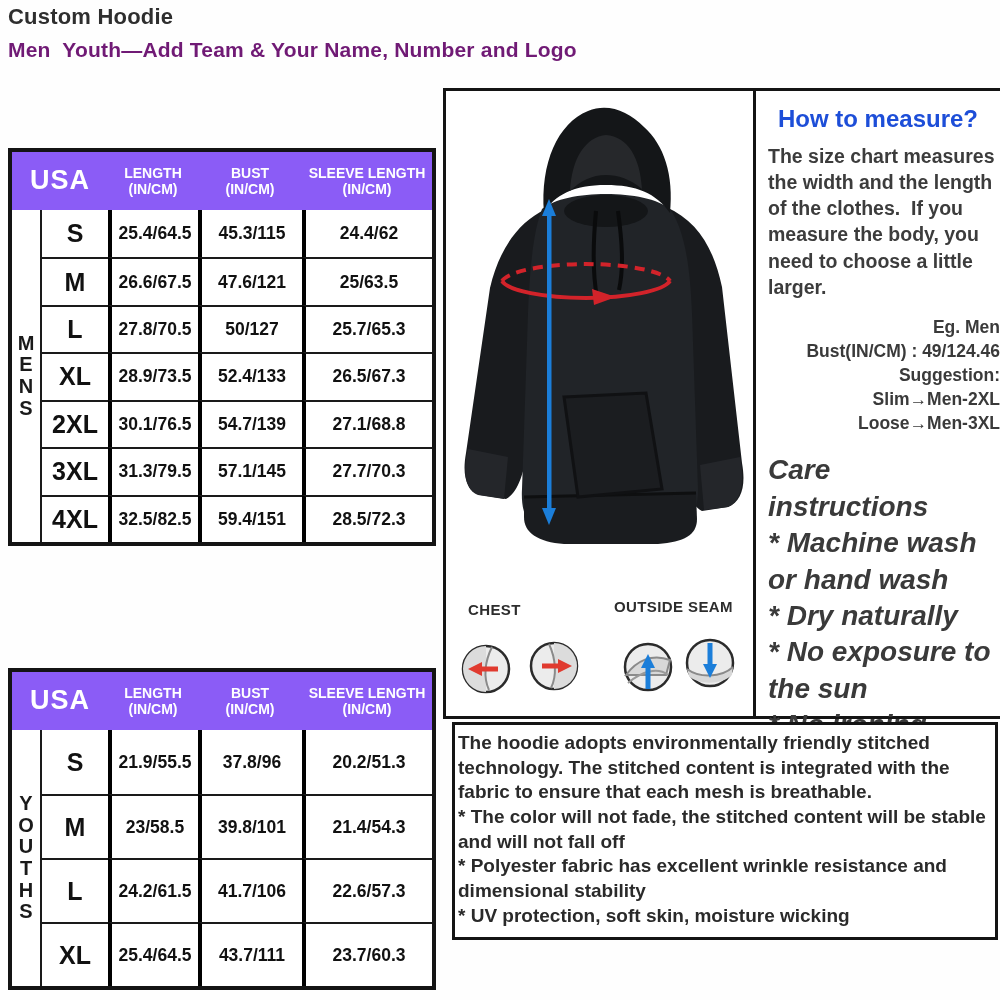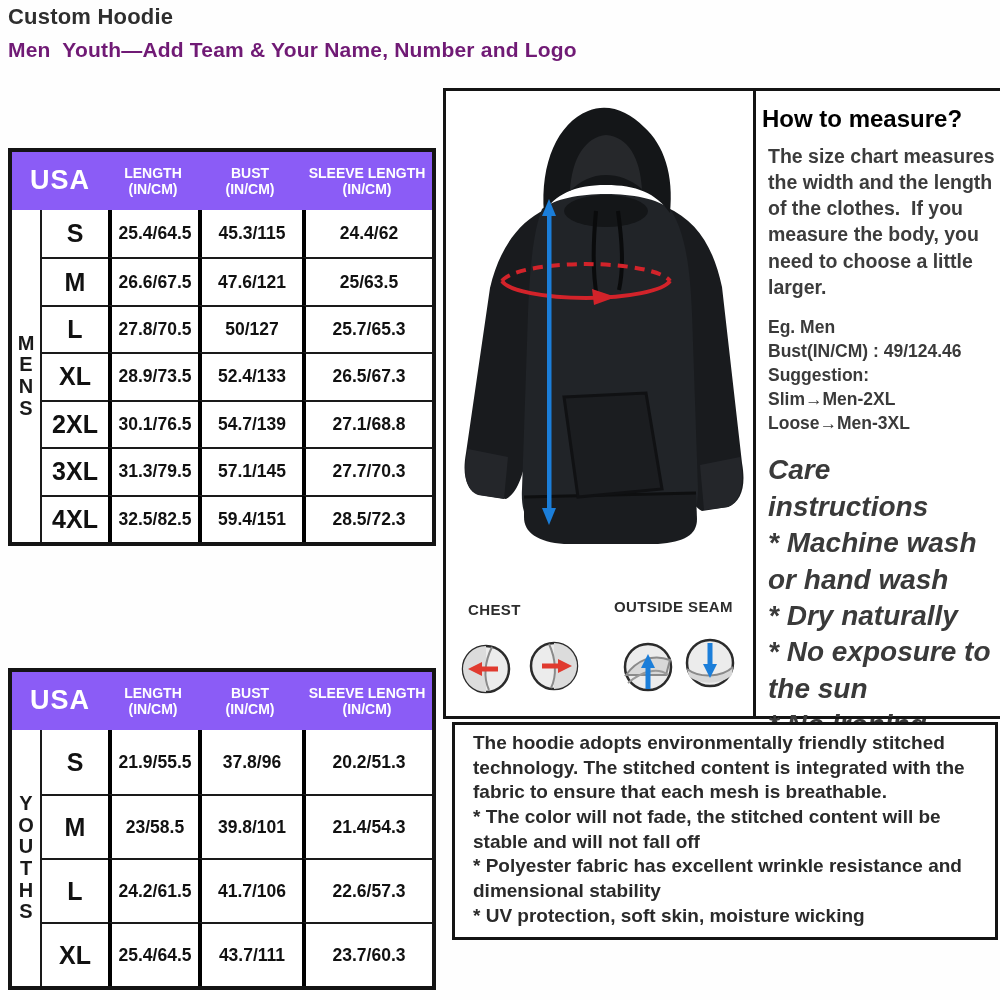--- a/index.html
+++ b/index.html
@@ -43,28 +43,28 @@
   .diagram-label { position:absolute; font-size:15px; font-weight:700; color:#2d2d2d;
                    text-align:left; letter-spacing:.4px; }
   #chest-label { left:22px; top:510px; width:110px; }
   #seam-label  { left:168px; top:507px; width:135px; }
   #icons-svg { position:absolute; left:8px; top:528px; }
 
   
   #measure-panel { left:756px; top:88px; width:244px; height:631px;
                    border-top:3px solid #141414; border-bottom:3px solid #141414;
                    background:#fff; color:#3c3c3c; }
-  #measure-heading { margin:14px 6px 0 6px; font-size:24px; font-weight:700; color:#000000; }
+  #measure-heading { margin:14px 6px 0 6px; text-align:center; font-size:24px; font-weight:700; color:#1d4ed8; }
   #measure-para { margin:10px 4px 0 12px; font-size:19.5px; font-weight:600; line-height:1.34; white-space:pre-wrap; }
-  #example-block { margin:15px 0 0 12px; font-size:17.5px; font-weight:700; line-height:1.38; color:#3a3a3a; }
+  #example-block { margin:15px 0 0 12px; font-size:17.5px; font-weight:700; line-height:1.38; color:#3a3a3a;text-align:right; }
   #care-block { margin:17px 4px 0 12px; font-size:28px; font-weight:600; line-height:1.3; color:#3a3a3a;font-style:italic; }
 
   
   #description-box { left:452px; top:722px; width:546px; height:218px;
-                     border:3px solid #141414; background:#fff; padding:6px 8px 0 18px; }
+                     border:3px solid #141414; background:#fff; padding:6px 8px 0 3px; }
   #description-box p { font-size:19px; font-weight:700; color:#2a2a2a; line-height:1.3; }
 </style>
 </head>
 <body>
 
 <div id="stage">
 
   <div id="title1" class="abs">Custom Hoodie</div>
   <div id="title2" class="abs">Men  Youth—Add Team &amp; Your Name, Number and Logo</div>
 

